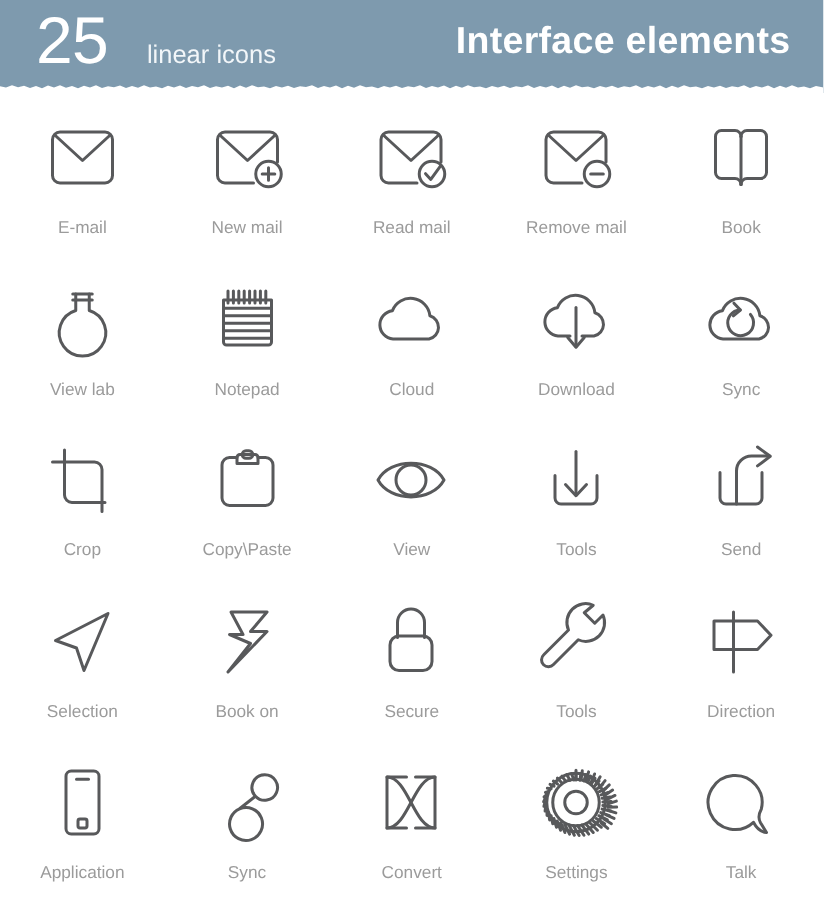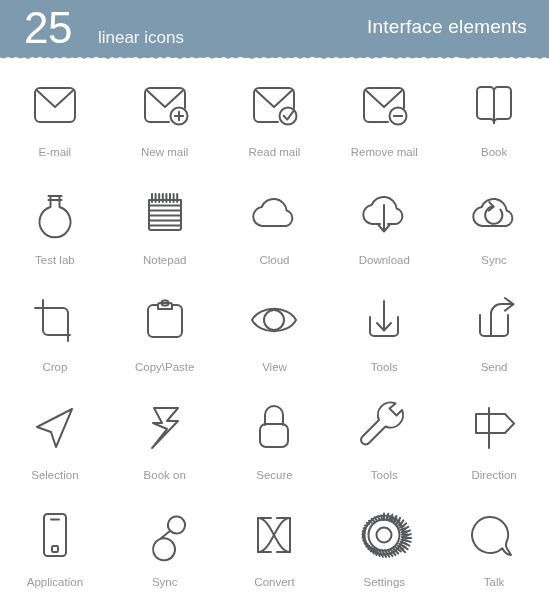--- a/index.html
+++ b/index.html
@@ -40,23 +40,23 @@
     letter-spacing: -0.5px;
   }
   .brand-label {
     font-size: 17px;
     color: #f2f6f9;
     margin-left: 26px;
     font-weight: 400;
   }
   .header-spacer { flex: 1; }
   .header-title {
-    font-size: 19px;
+    font-size: 25px;
     color: #ffffff;
-    font-weight: 400;
+    font-weight: 700;
     letter-spacing: 0.2px;
     padding-bottom: 2px;
   }
 
   
   .torn {
     position: absolute;
     left: 0;
     bottom: 0;
     width: 549px;
@@ -184,21 +184,21 @@
     </div>
 
     <div class="cell">
       <div class="glyph">
         <svg width="50" height="46" viewBox="0 0 50 46">
           <path d="M18.5,6 L31.5,6"></path>
           <path d="M20.5,6 L20.5,17 A15.5,15.5 0 1,0 29.5,17 L29.5,6"></path>
           <path d="M18.5,10 L31.5,10"></path>
         </svg>
       </div>
-      <div class="caption">Test lab</div>
+      <div class="caption">View lab</div>
     </div>
 
     <div class="cell">
       <div class="glyph">
         <svg width="50" height="46" viewBox="0 0 50 46">
           <path d="M9,10 L41,10 L41,38 A2,2 0 0,1 39,40 L11,40 A2,2 0 0,1 9,38 Z"></path>
           <path d="M12,4 L12,12 M15.6,4 L15.6,12 M19.2,4 L19.2,12 M22.8,4 L22.8,12 M26.4,4 L26.4,12 M30,4 L30,12 M33.6,4 L33.6,12 M37.2,4 L37.2,12"></path>
           <path d="M9,15.5 L41,15.5 M9,20.5 L41,20.5 M9,25.5 L41,25.5 M9,30.5 L41,30.5 M9,35.5 L41,35.5"></path>
         </svg>
       </div>

